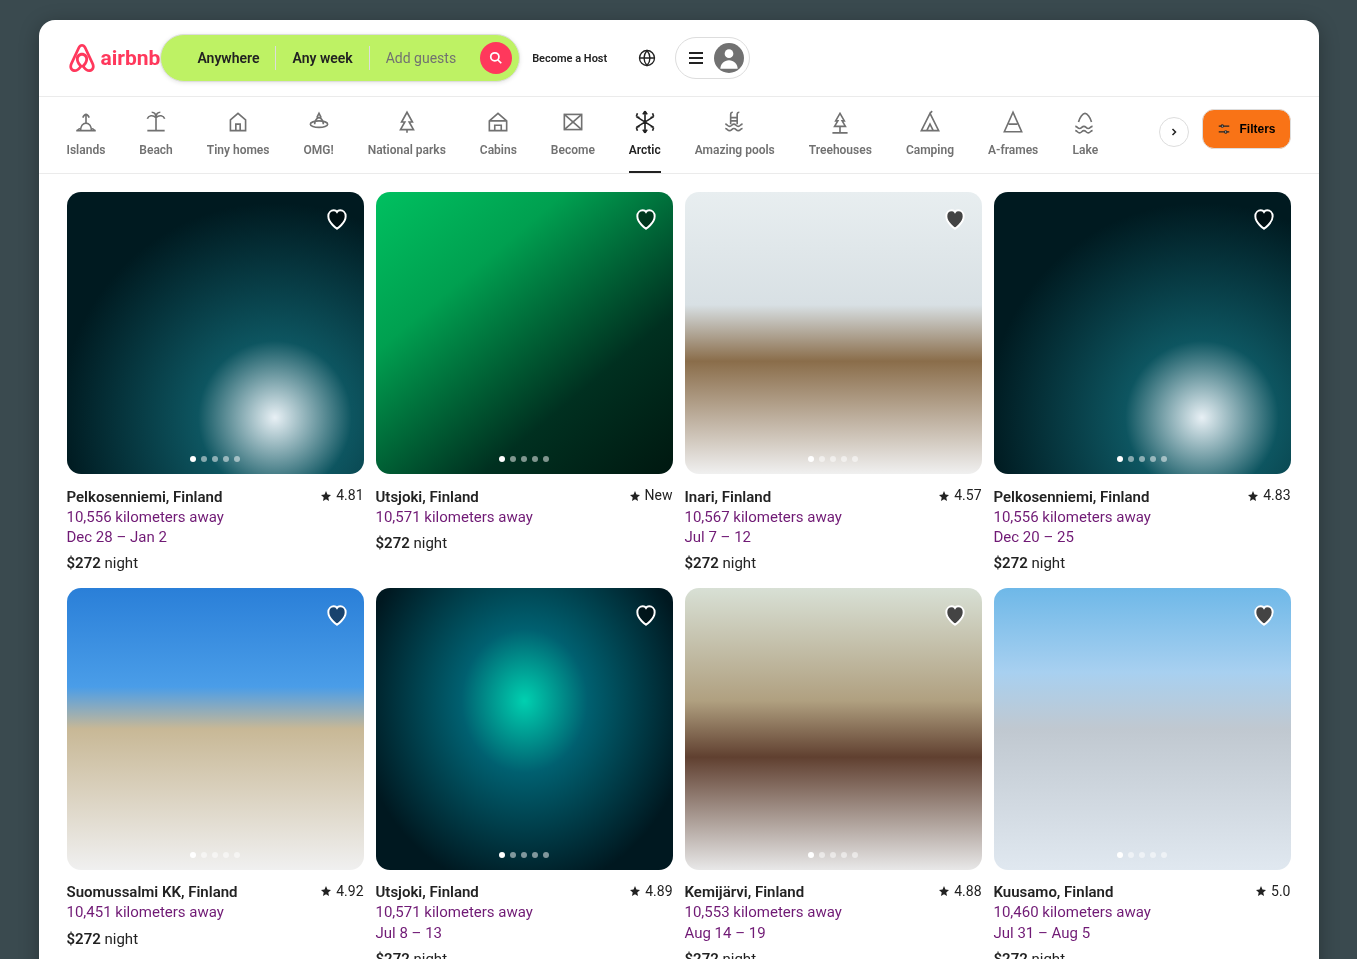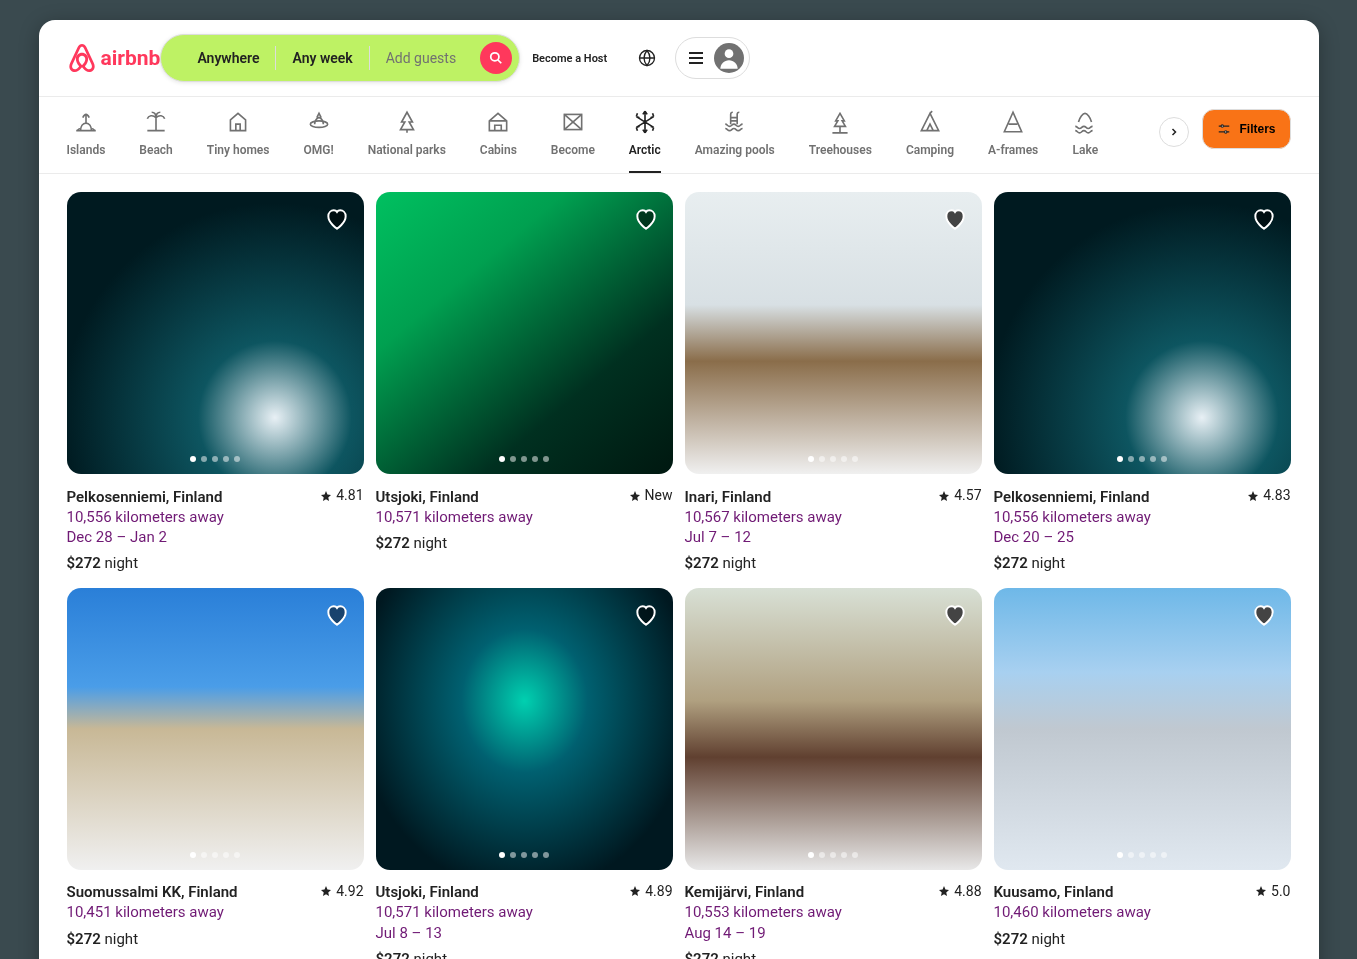--- a/index.html
+++ b/index.html
@@ -455,18 +455,19 @@
       <div class="card-row1">
         <span class="card-title">Kuusamo, Finland</span>
         <span class="card-rating">
           <svg viewBox="0 0 24 24">
                 <path d="M12 2l2.9 6.9L22 10l-5.5 5 1.6 7L12 18.5 5.9 22l1.6-7L2 10l7.1-1.1z"></path>
               </svg>
           <span>5.0</span>
         </span>
       </div>
       <div class="card-dist">10,460 kilometers away</div>
+      <div class="card-dates">Jul 31 – Aug 5</div>
       <div class="card-price"><b>$272</b> <span>night</span></div>
     </div>
       </div>
     </div>
 
 </div>
 
 </body></html>

